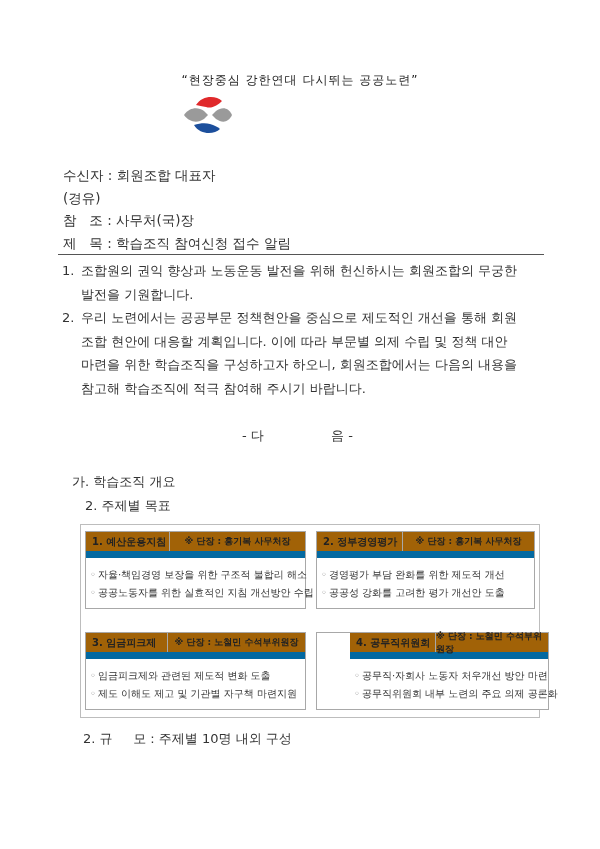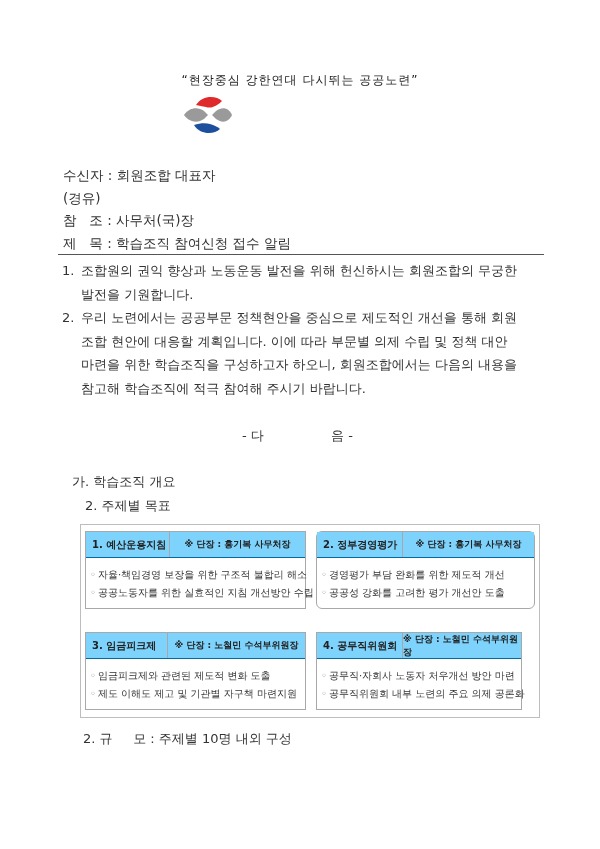--- a/index.html
+++ b/index.html
@@ -25,21 +25,21 @@
 
   .dahm { position: absolute; top: 427px; left: 0; width: 600px; font-size: 13px; color: #333; }
   .dahm span { position: absolute; }
 
   .sec-ga { position: absolute; top: 473px; left: 72px; font-size: 13px; color: #333; }
   .sec-1 { position: absolute; top: 497px; left: 85px; font-size: 13px; color: #333; }
   .sec-2 { position: absolute; top: 730px; left: 83px; font-size: 13px; color: #333; white-space: pre; }
 
   .outer-box { position: absolute; top: 524px; left: 80px; width: 460px; height: 194px; border: 1px solid #bdbdbd; }
   .card { position: absolute; border: 1px solid #a8a8a8; background: #fff; }
-  .card-head { display: flex; height: 26px; border-bottom: 1px solid #0369a1; background: #7dd3fc; font-size: 10px; font-weight: bold; color: #222; }
+  .card-head { display: flex; height: 26px; border-bottom: 7px solid #0369a1; background: #a16207; font-size: 10px; font-weight: bold; color: #222; }
   .card-title { border-right: 1px solid #a8a8a8; display: flex; align-items: center; padding-left: 6px; }
   .card-lead { flex: 1; display: flex; align-items: center; justify-content: center; font-size: 9px; }
   .card-body { padding: 8px 0 0 4px; font-size: 10px; color: #333; }
   .card-item { height: 18px; line-height: 18px; white-space: nowrap; }
   .bullet { color: #888; margin-right: 2px; }
 </style>
 </head>
 <body>
 
 <div class="slogan">“현장중심  강한연대  다시뛰는  공공노련”</div>
@@ -87,21 +87,21 @@
   <div class="card-head">
     <div class="card-title" style="width:84px;">1. 예산운용지침</div>
     <div class="card-lead">※ 단장 : 홍기복 사무처장</div>
   </div>
   <div class="card-body">
     <div class="card-item"><span class="bullet">◦</span><span>자율·책임경영 보장을 위한 구조적 불합리 해소</span></div>
     <div class="card-item"><span class="bullet">◦</span><span>공공노동자를 위한 실효적인 지침 개선방안 수립</span></div>
   </div>
 </div>
 
-<div class="card" style="top:531px; left:316px; width:219px; height:78px;border-radius:6px;">
+<div class="card" style="top:531px; left:316px; width:219px; height:78px;">
   <div class="card-head">
     <div class="card-title" style="width:86px;">2. 정부경영평가</div>
     <div class="card-lead">※ 단장 : 홍기복 사무처장</div>
   </div>
   <div class="card-body">
     <div class="card-item"><span class="bullet">◦</span><span>경영평가 부담 완화를 위한 제도적 개선</span></div>
     <div class="card-item"><span class="bullet">◦</span><span>공공성 강화를 고려한 평가 개선안 도출</span></div>
   </div>
 </div>
 
@@ -109,21 +109,21 @@
   <div class="card-head">
     <div class="card-title" style="width:82px;">3. 임금피크제</div>
     <div class="card-lead">※ 단장 : 노철민 수석부위원장</div>
   </div>
   <div class="card-body">
     <div class="card-item"><span class="bullet">◦</span><span>임금피크제와 관련된 제도적 변화 도출</span></div>
     <div class="card-item"><span class="bullet">◦</span><span>제도 이해도 제고 및 기관별 자구책 마련지원</span></div>
   </div>
 </div>
 
-<div class="card" style="top:632px; left:316px; width:206px; height:78px;">
+<div class="card" style="top:632px; left:316px; width:233px; height:78px;padding-left:33px;">
   <div class="card-head">
     <div class="card-title" style="width:86px;">4. 공무직위원회</div>
     <div class="card-lead">※ 단장 : 노철민 수석부위원장</div>
   </div>
   <div class="card-body">
     <div class="card-item"><span class="bullet">◦</span><span>공무직·자회사 노동자 처우개선 방안 마련</span></div>
     <div class="card-item"><span class="bullet">◦</span><span>공무직위원회 내부 노련의 주요 의제 공론화</span></div>
   </div>
 </div>
 

